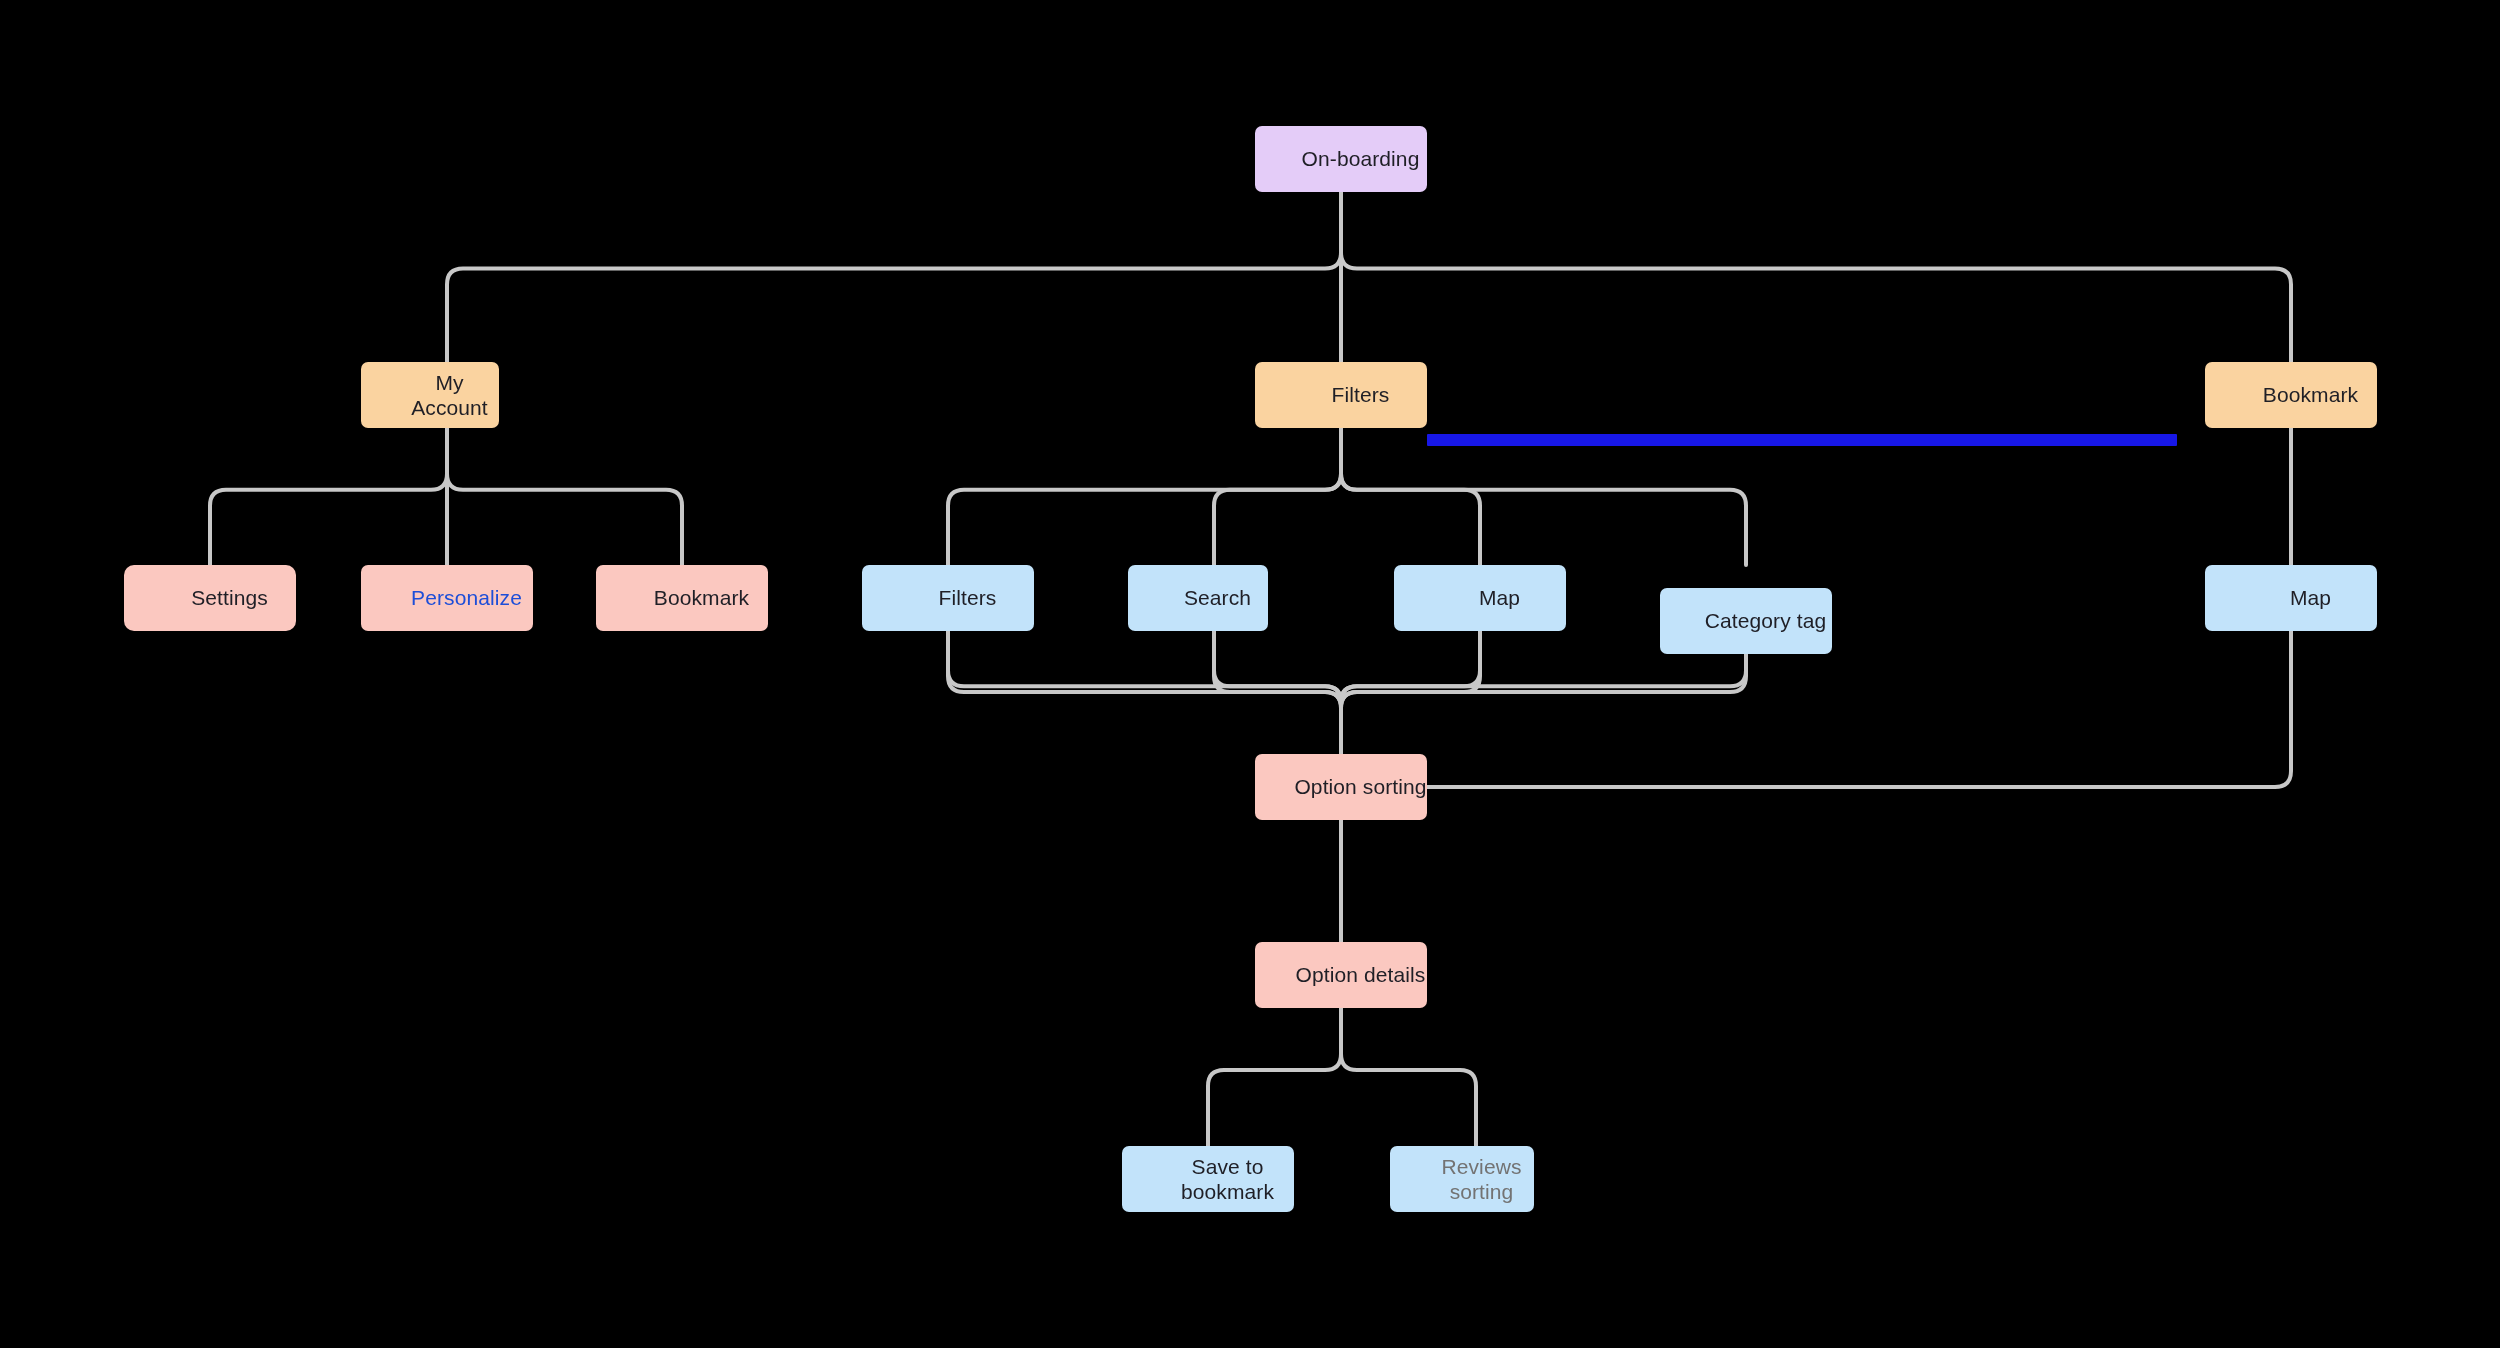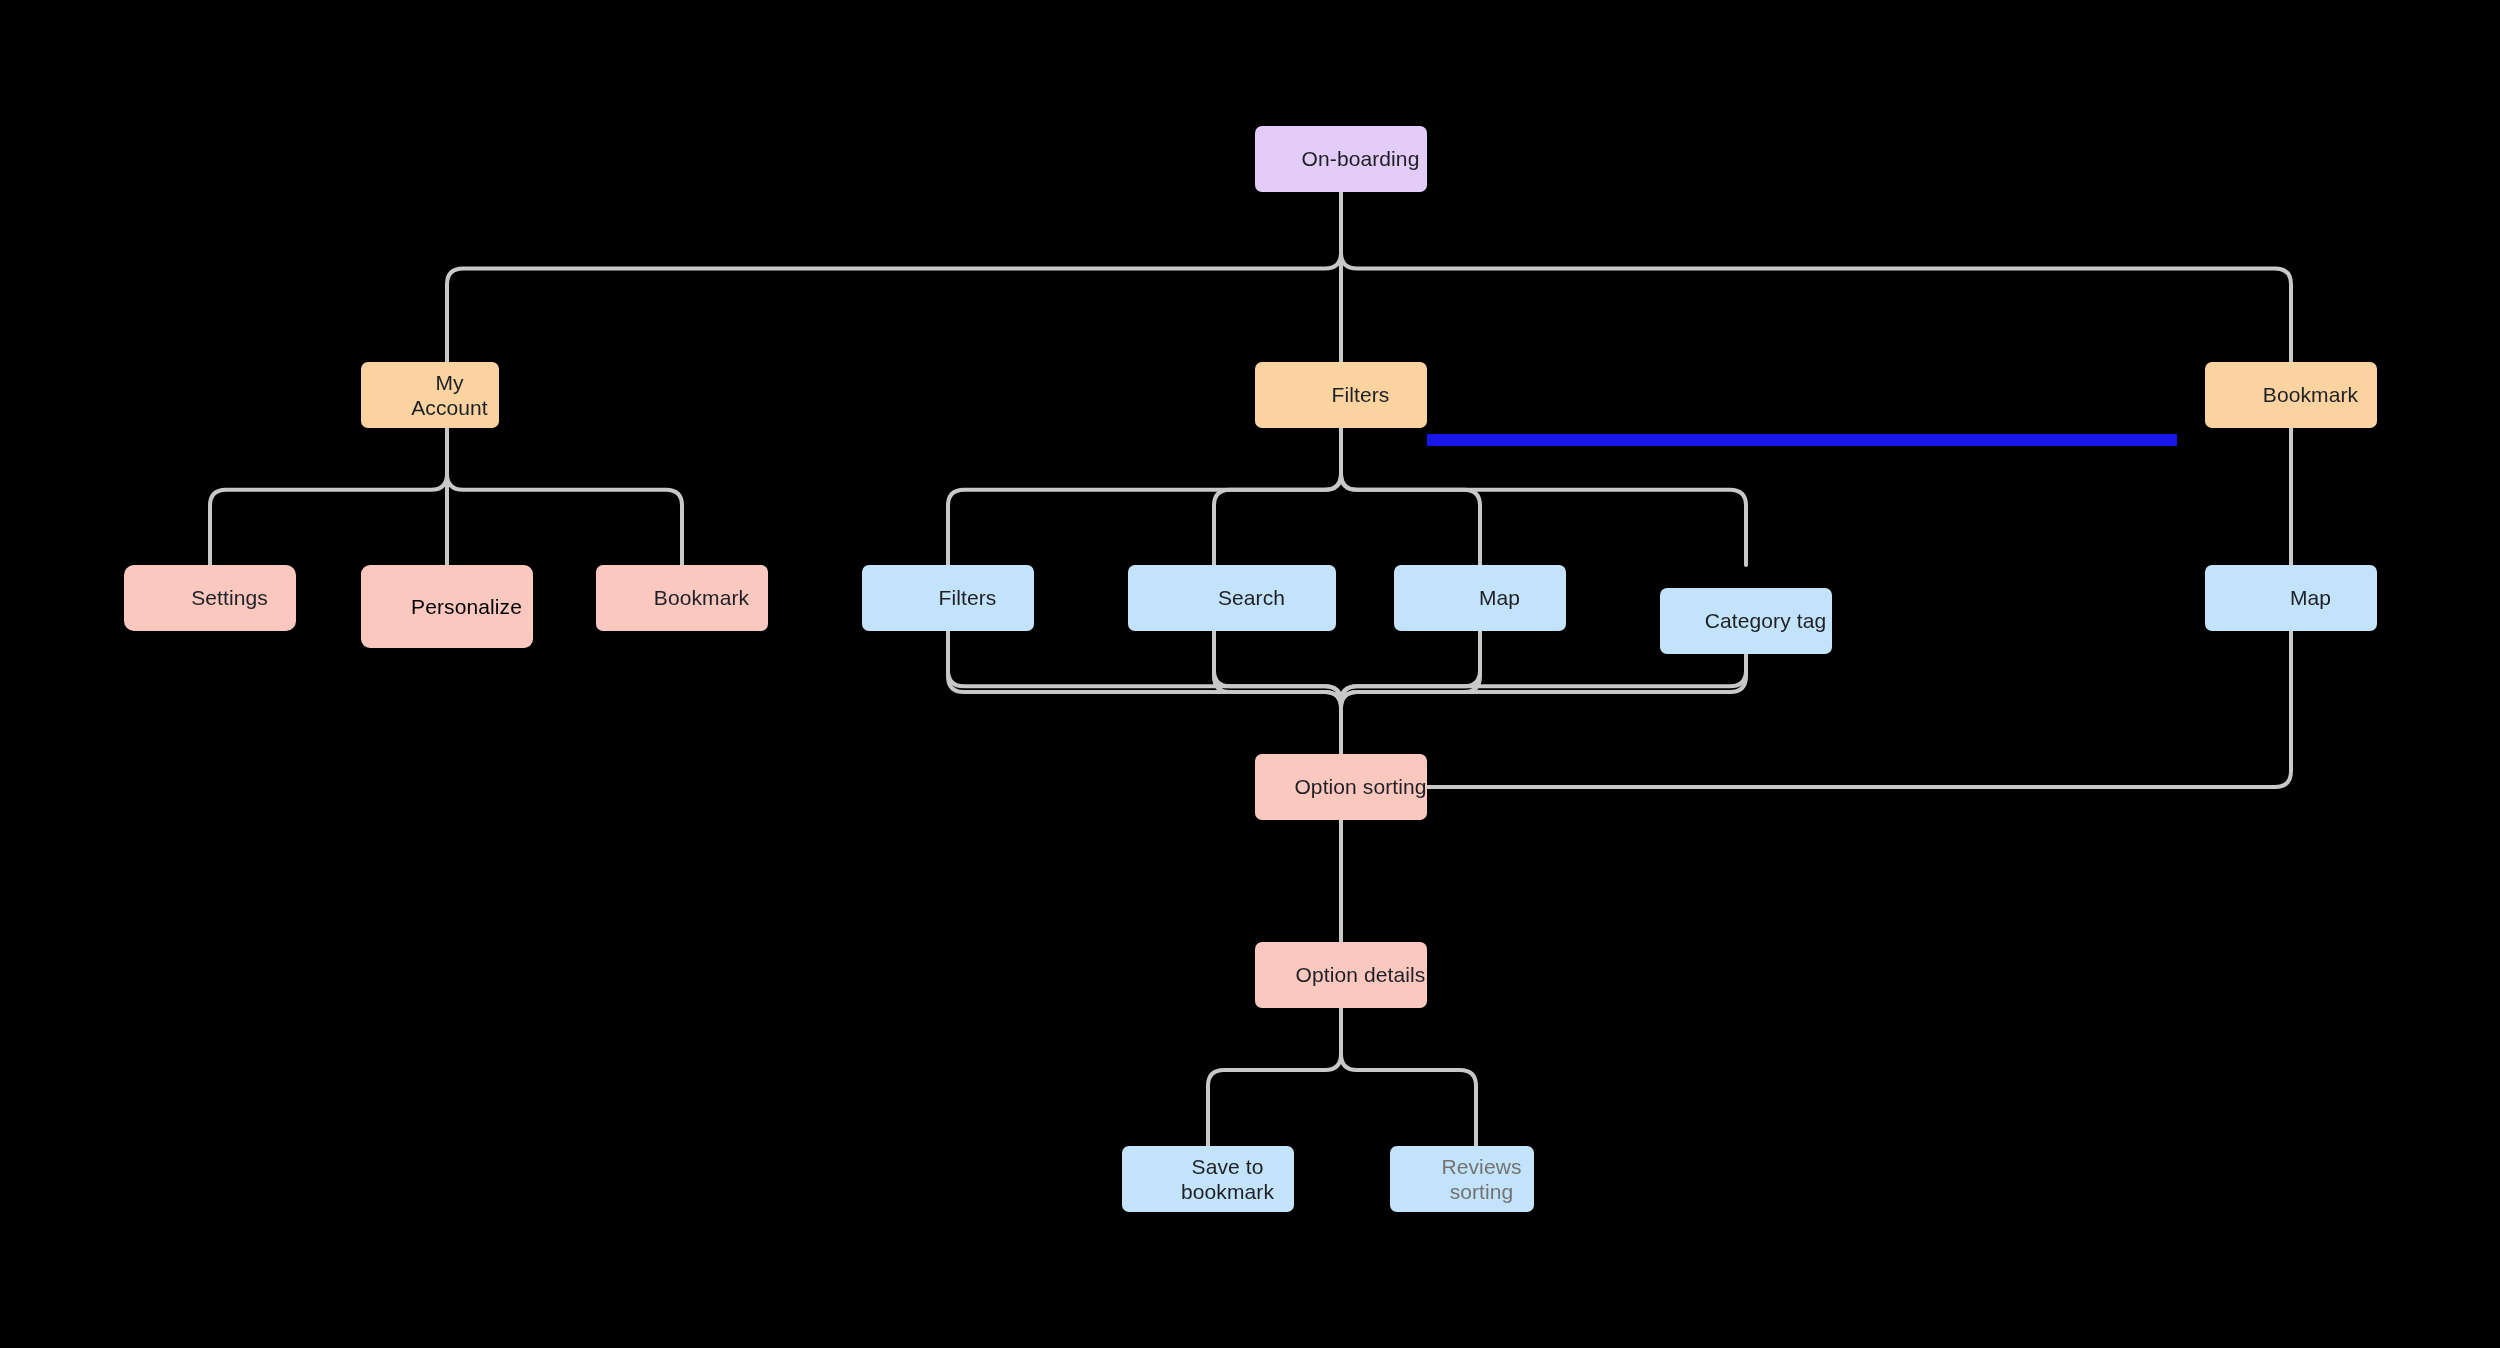--- a/index.html
+++ b/index.html
@@ -98,30 +98,30 @@
       </div>
       <div class="node" style="left: 1255px; top: 362px; width: 172px; height: 66px; background: rgb(250, 211, 160); color: rgb(31, 31, 38);">
         <span class="node-label">Filters</span>
       </div>
       <div class="node" style="left: 2205px; top: 362px; width: 172px; height: 66px; background: rgb(250, 211, 160); color: rgb(31, 31, 38);">
         <span class="node-label">Bookmark</span>
       </div>
       <div class="node" style="left: 124px; top: 565px; width: 172px; height: 66px; background: rgb(251, 200, 192); color: rgb(31, 31, 38); border-radius: 10px;">
         <span class="node-label">Settings</span>
       </div>
-      <div class="node" style="left: 361px; top: 565px; width: 172px; height: 83px; background: rgb(251, 200, 192); color: #000000; border-radius: 9px;">
+      <div class="node" style="left: 361px; top: 565px; width: 172px; height: 66px; background: rgb(251, 200, 192); color: #1d4ed8;">
         <span class="node-label">Personalize</span>
       </div>
       <div class="node" style="left: 596px; top: 565px; width: 172px; height: 66px; background: rgb(251, 200, 192); color: rgb(31, 31, 38);">
         <span class="node-label">Bookmark</span>
       </div>
       <div class="node" style="left: 862px; top: 565px; width: 172px; height: 66px; background: rgb(194, 227, 250); color: rgb(31, 31, 38);">
         <span class="node-label">Filters</span>
       </div>
-      <div class="node" style="left: 1128px; top: 565px; width: 208px; height: 66px; background: rgb(194, 227, 250); color: rgb(31, 31, 38);">
+      <div class="node" style="left: 1128px; top: 565px; width: 140px; height: 66px; background: rgb(194, 227, 250); color: rgb(31, 31, 38);">
         <span class="node-label">Search</span>
       </div>
       <div class="node" style="left: 1394px; top: 565px; width: 172px; height: 66px; background: rgb(194, 227, 250); color: rgb(31, 31, 38);">
         <span class="node-label">Map</span>
       </div>
       <div class="node" style="left: 1660px; top: 565px; width: 172px; height: 66px; background: rgb(194, 227, 250); color: rgb(31, 31, 38); margin-top: 23px;">
         <span class="node-label">Category tag</span>
       </div>
       <div class="node" style="left: 2205px; top: 565px; width: 172px; height: 66px; background: rgb(194, 227, 250); color: rgb(31, 31, 38);">
         <span class="node-label">Map</span>

